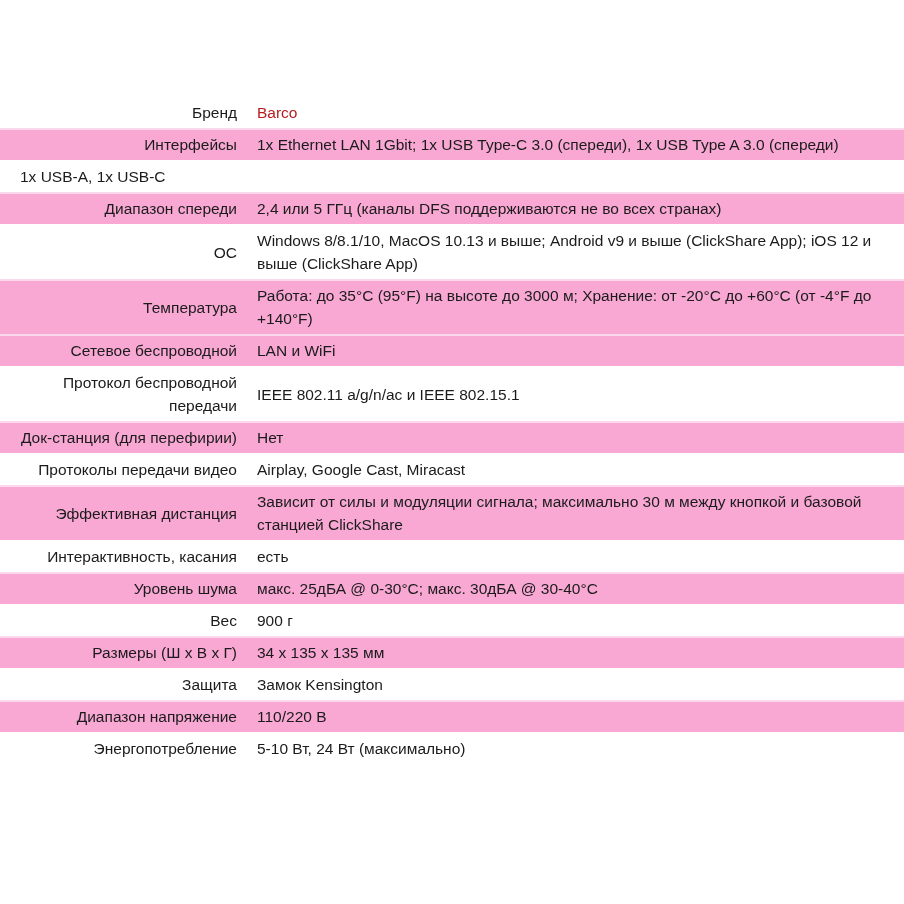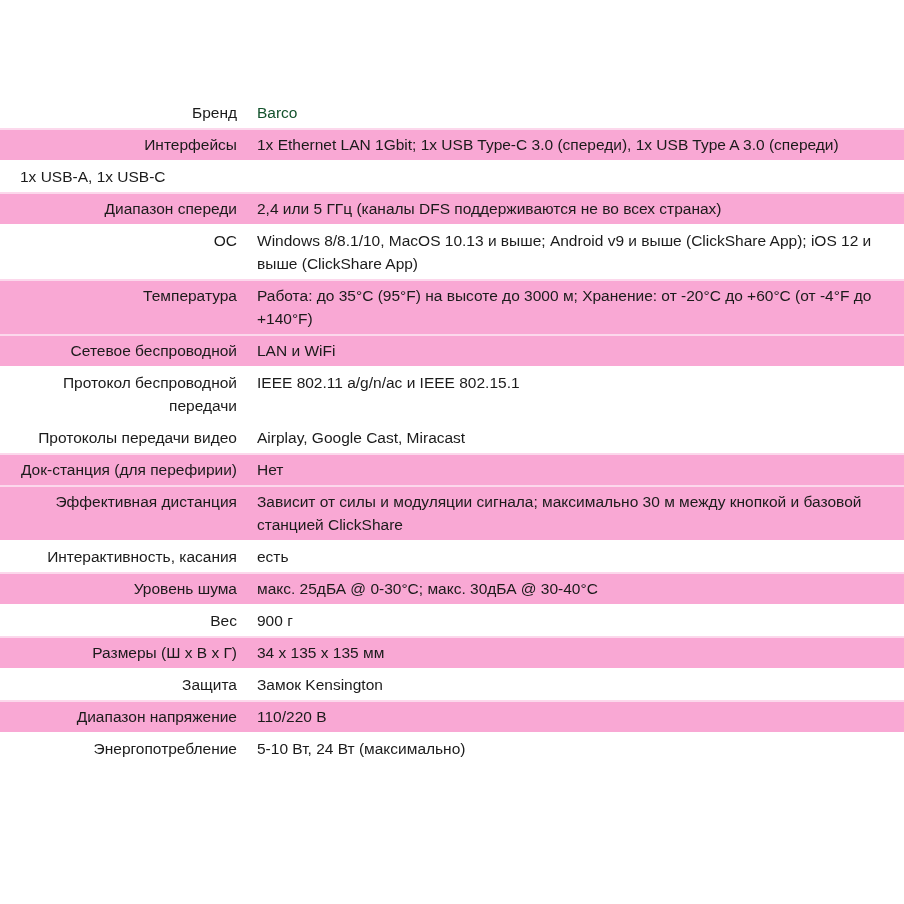--- a/index.html
+++ b/index.html
@@ -16,41 +16,41 @@
     overflow: hidden;
   }
   .spec-table {
     position: absolute;
     top: 96px;
     left: 0;
     width: 904px;
   }
   .spec-row {
     display: flex;
-    align-items: flex-start;
+    align-items: center;
     padding: 5px 0 4px 0;
     font-size: 15.5px;
     line-height: 23px;
   }
   .spec-row.alt {
     background: #f9a8d4;
     box-shadow: inset 0 2px 0 rgba(255,255,255,0.55);
   }
   .spec-label {
     flex: 0 0 237px;
     width: 237px;
     text-align: right;
   }
   .spec-value {
     flex: 1 1 auto;
     margin-left: 20px;
     padding-right: 8px;
   }
   .brand-link {
-    color: #14532d;
+    color: #b91c1c;
     cursor: pointer;
   }
 </style>
 </head>
 <body>
 
 <div class="spec-table">
 
   <div class="spec-row">
     <div class="spec-label">Бренд</div>
@@ -85,28 +85,28 @@
   <div class="spec-row alt">
     <div class="spec-label">Сетевое беспроводной</div>
     <div class="spec-value">LAN и WiFi</div>
   </div>
 
   <div class="spec-row">
     <div class="spec-label">Протокол беспроводной передачи</div>
     <div class="spec-value">IEEE 802.11 a/g/n/ac и IEEE 802.15.1</div>
   </div>
 
+  <div class="spec-row alt">
+    <div class="spec-label">Док-станция (для перефирии)</div>
+    <div class="spec-value">Нет</div>
+  </div>
+
   <div class="spec-row">
     <div class="spec-label">Протоколы передачи видео</div>
     <div class="spec-value">Airplay, Google Cast, Miracast</div>
-  </div>
-
-  <div class="spec-row alt">
-    <div class="spec-label">Док-станция (для перефирии)</div>
-    <div class="spec-value">Нет</div>
   </div>
 
   <div class="spec-row alt">
     <div class="spec-label">Эффективная дистанция</div>
     <div class="spec-value">Зависит от силы и модуляции сигнала; максимально 30 м между кнопкой и базовой станцией ClickShare</div>
   </div>
 
   <div class="spec-row">
     <div class="spec-label">Интерактивность, касания</div>
     <div class="spec-value">есть</div>

